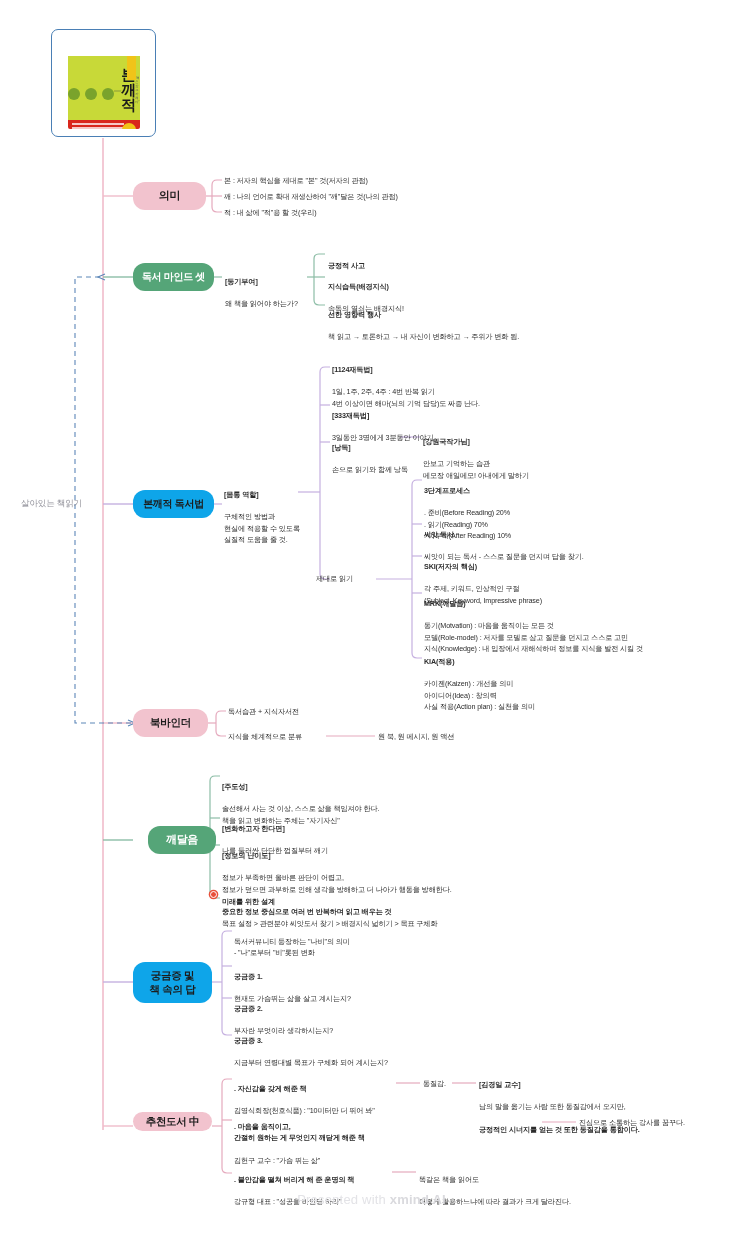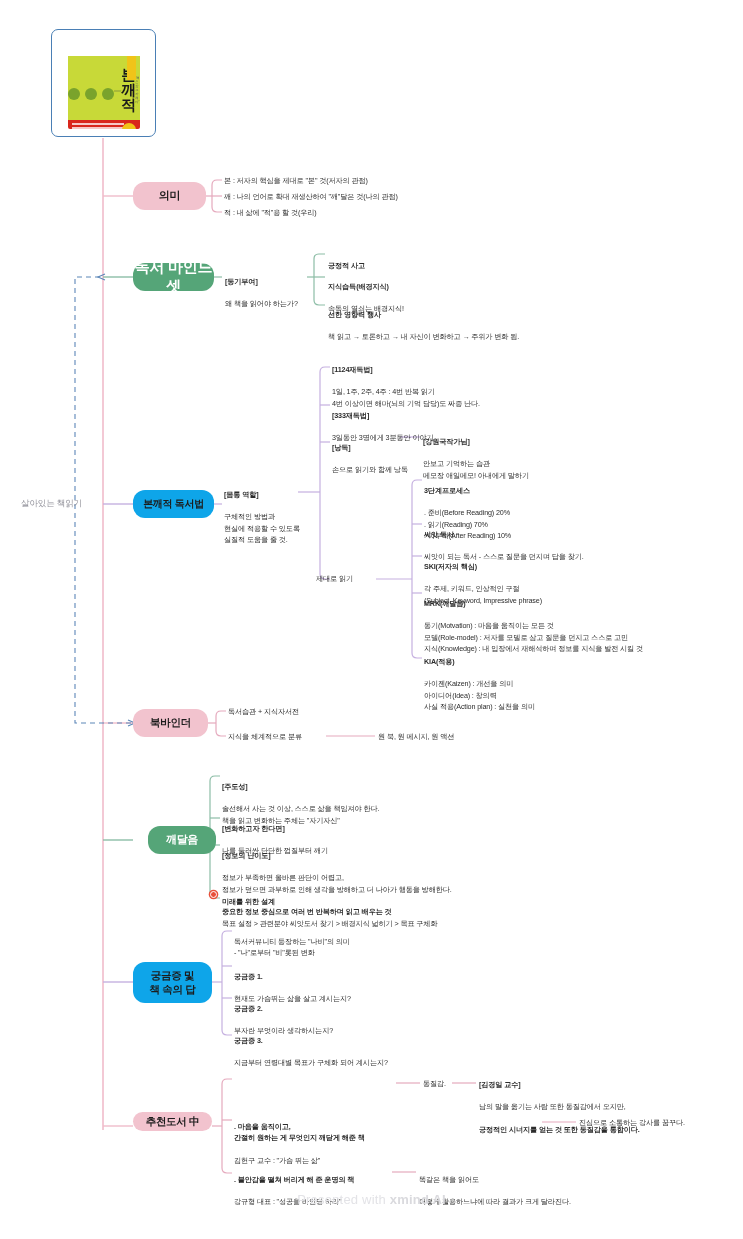--- a/index.html
+++ b/index.html
@@ -225,21 +225,21 @@
         <div class="bc-line"></div>
         <div class="bc-seal"></div>
       </div>
     </div>
   </div>
 
   <div class="rel-label" style="left:21px; top:498px;">살아있는 책읽기</div>
 
   <div class="pill pink" style="left:133px; top:182px; width:73px; height:28px; font-size:11px;">의미</div>
 
-  <div class="pill green" style="left:133px; top:263px; width:81px; height:28px; font-size:15px;">독서 마인드 셋</div>
+  <div class="pill green" style="left:133px; top:263px; width:81px; height:28px; font-size:10px;">독서 마인드 셋</div>
 
   <div class="pill purple" style="left:133px; top:490px; width:81px; height:28px; font-size:10px;">본깨적 독서법</div>
 
   <div class="pill pink" style="left:133px; top:709px; width:75px; height:28px; font-size:10.5px;">북바인더</div>
 
   <div class="pill green" style="left:148px; top:826px; width:68px; height:28px; font-size:11px;">깨달음</div>
 
   <div class="pill purple" style="left:133px; top:962px; width:79px; height:41px; font-size:10.5px; white-space:pre-line;">궁금증 및
 책 속의 답</div>
 
@@ -357,20 +357,24 @@
   </div>
   <div class="leaf" style="left:234px; top:992px;">
     <span class="hd">궁금증 2.</span>
     <span class="bd">부자란 무엇이라 생각하시는지?</span>
   </div>
   <div class="leaf" style="left:234px; top:1024px;">
     <span class="hd">궁금증 3.</span>
     <span class="bd">지금부터 연령대별 목표가 구체화 되어 계시는지?</span>
   </div>
 
+  <div class="leaf" style="left:234px; top:1072px;">
+    <span class="hd">. 자신감을 갖게 해준 책</span>
+    <span class="bd">김영식회장(천호식품) : "10미터만 더 뛰어 봐"</span>
+  </div>
   <div class="leaf" style="left:423px; top:1078px;">동질감.</div>
   <div class="leaf" style="left:479px; top:1068px;">
     <span class="hd">[김경일 교수]</span>
     <span class="bd">남의 말을 옮기는 사람 또한 동질감에서 오지만,</span>
     <span class="bd bold">긍정적인 시너지를 얻는 것 또한 동질감을 통함이다.</span>
   </div>
 
   <div class="leaf" style="left:234px; top:1110px;">
     <span class="hd">. 마음을 움직이고,
 간절히 원하는 게 무엇인지 깨닫게 해준 책</span>

